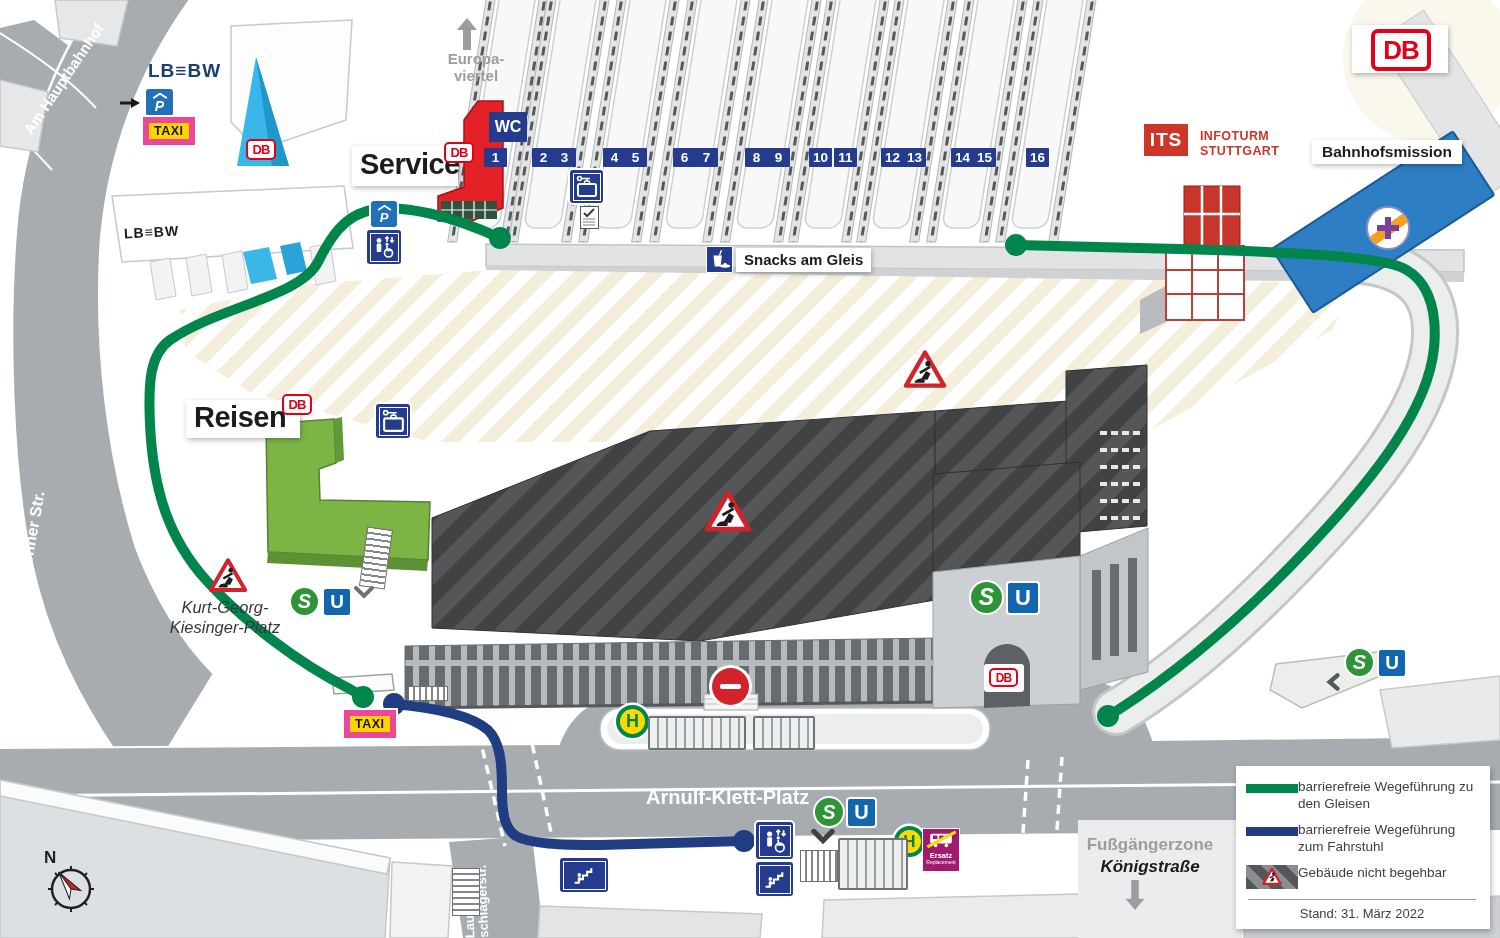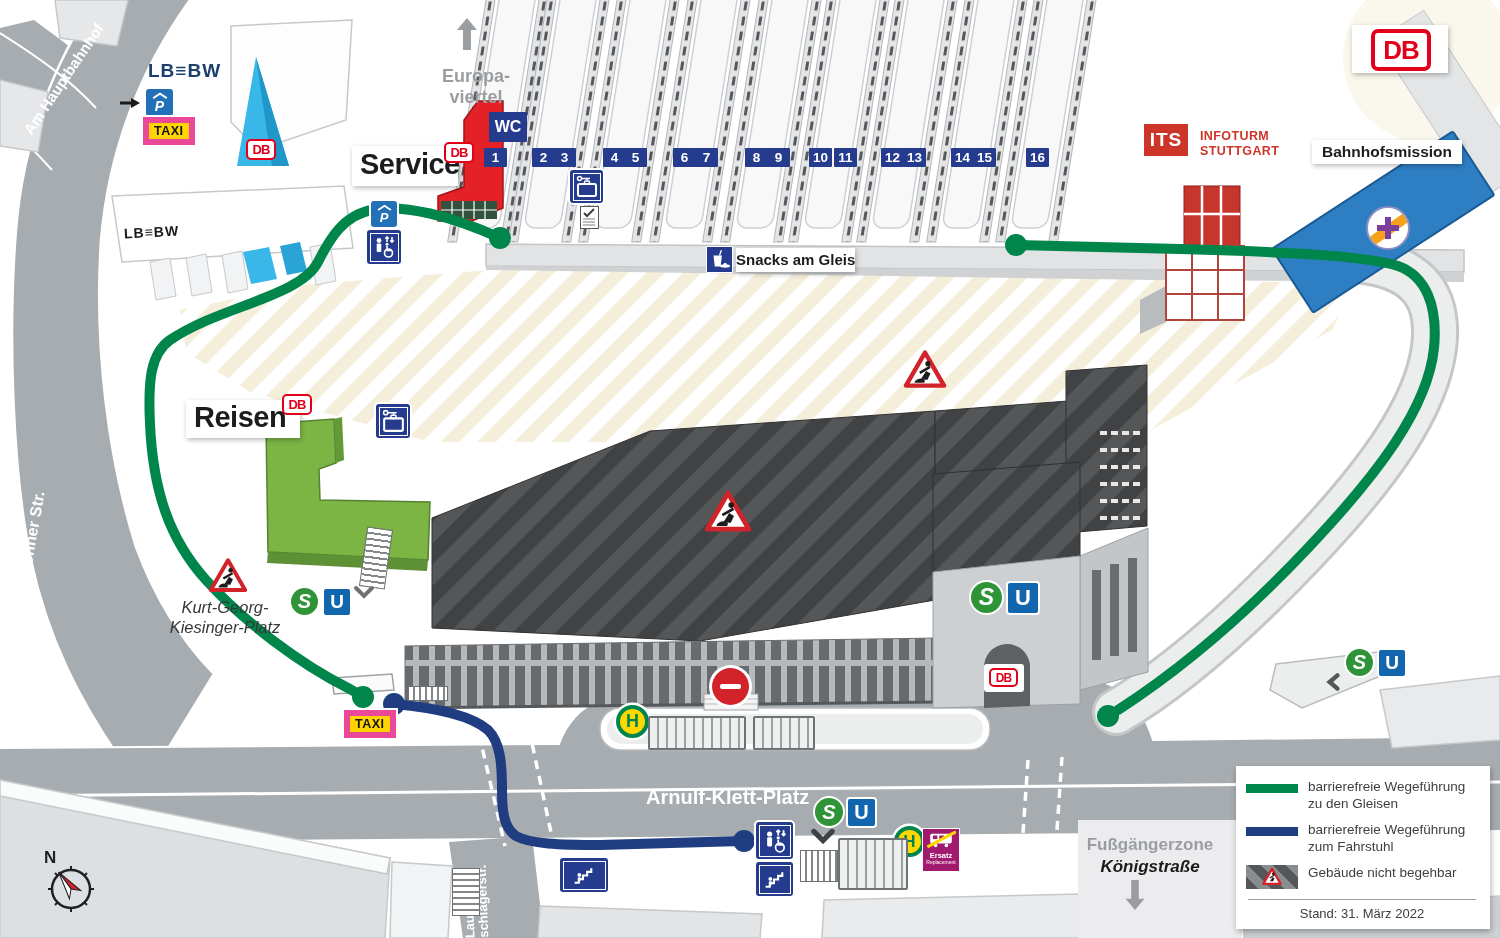--- a/index.html
+++ b/index.html
@@ -32,21 +32,21 @@
   .street{position:absolute;color:#fff;font-weight:700;}
   .gray-label{position:absolute;color:#9b9ea1;font-weight:700;text-align:center;line-height:1.15;}
   .stairs{position:absolute;border:1.5px solid #6f7275;background:repeating-linear-gradient(0deg,#fff 0 4px,#83878a 4px 6px);}
   .stairs.vert{background:repeating-linear-gradient(90deg,#fff 0 4px,#83878a 4px 6px);}
   .shelter{position:absolute;border:2px solid #6f7275;border-radius:2px;background:repeating-linear-gradient(90deg,#eef0f0 0 7px,#9aa0a3 7px 9px);}
   .mission-logo{position:absolute;border-radius:50%;background:#fff;border:2px solid #8c8fc0;overflow:hidden;}
   .mission-logo .band{position:absolute;left:-20%;top:42%;width:140%;height:24%;background:#f5a11c;transform:rotate(-35deg);}
   .mission-logo .cv{position:absolute;left:calc(50% - 3px);top:calc(50% - 11px);width:6px;height:22px;background:#7b3f9d;}
   .mission-logo .ch{position:absolute;left:calc(50% - 11px);top:calc(50% - 3px);width:22px;height:6px;background:#7b3f9d;}
   .legend{position:absolute;left:1236px;top:766px;width:232px;background:#fff;box-shadow:1px 3px 6px rgba(0,0,0,.3);padding:13px 12px 8px 10px;}
-  .lrow{display:flex;gap:10px;margin-bottom:9px;align-items:flex-start;}
+  .lrow{display:flex;margin-bottom:9px;align-items:flex-start;}
   .lsw{flex:0 0 52px;height:9px;margin-top:5px;}
   .lsw.hatch{height:24px;margin-top:0;background:repeating-linear-gradient(45deg,#54565a 0 9px,#8a8d90 9px 18px);display:flex;align-items:center;justify-content:center;}
   .ltext{font-size:13.5px;color:#3c3e40;line-height:1.25;}
   .ldiv{border-top:1.5px solid #9b9ea1;margin:10px 2px 6px 2px;}
   .lstand{text-align:center;font-size:13px;color:#3c3e40;}
   .ersatz{position:absolute;background:#a21a6d;border:1.5px solid #fff;color:#fff;text-align:center;line-height:1;padding:2px 1px;}
   .ersatz .t1{font-size:7.5px;font-weight:700;display:block;}
   .ersatz .t2{font-size:5px;display:block;}
   .its-sq{position:absolute;background:#cd3529;color:#fff;font-weight:800;display:flex;align-items:center;justify-content:center;letter-spacing:1px;}
   .red-label{position:absolute;color:#cd3529;font-weight:800;font-size:12.5px;line-height:1.2;letter-spacing:.4px;}
@@ -249,21 +249,21 @@
 <div class="street" style="left:10px;top:608px;font-size:16px;transform:rotate(-80deg);transform-origin:0 0;white-space:nowrap;">Heilbronner Str.</div>
 <div class="street" style="left:646px;top:786px;font-size:20px;">Arnulf-Klett-Platz</div>
 <div class="vstreet" style="left:462px;top:850px;height:88px;font-size:13px;transform:rotate(178deg);">
   <span>Lauten-</span>
   <span>schlagerstr.</span>
 </div>
 
 <svg class="abs" style="left:454px;top:16px;" width="26" height="36" viewBox="0 0 24 36">
   <path d="M12 2 L22 14 H16 V34 H8 V14 H2 Z" fill="#9b9ea1"></path>
     </svg>
-<div class="gray-label" style="left:427px;top:66px;width:98px;font-size:18px;text-align:center;">
+<div class="gray-label" style="left:427px;top:50px;width:98px;font-size:15px;text-align:center;">
   <div>Europa-</div>
   <div>viertel</div>
 </div>
 
 <div class="gray-label" style="left:1086px;top:835px;width:128px;font-size:17px;">Fußgängerzone</div>
 <div class="abs" style="left:1086px;top:857px;width:128px;font-size:17px;font-style:italic;font-weight:700;color:#1a1a1a;text-align:center;">Königstraße</div>
 <svg class="abs" style="left:1122px;top:878px;" width="26" height="34" viewBox="0 0 24 36">
   <path d="M12 34 L2 22 H8 V2 H16 V22 H22 Z" fill="#9b9ea1"></path>
     </svg>
 
@@ -400,21 +400,21 @@
 <span class="sq-navy" style="left:706px;top:246px;width:27px;height:27px;border:1.5px solid #fff;box-sizing:border-box;">
   <svg width="24" height="24" viewBox="0 0 26 26">
         <g fill="#fff">
           <path d="M6 8 H15 L13.7 20 H7.3 Z"></path>
           <ellipse cx="18.5" cy="19.5" rx="5.5" ry="1.8"></ellipse>
           <circle cx="18.5" cy="17.6" r="1.7"></circle>
         </g>
   <path d="M12.5 8 L14.5 2.5" stroke="#fff" stroke-width="1.5"></path>
       </svg>
     </span>
-<div class="card" style="left:736px;top:248px;padding:3px 0;text-align:center;">
+<div class="card" style="left:736px;top:248px;padding:3px 8px;text-align:center;">
   <span style="font-size:15px;font-weight:800;color:#1b1c1e;white-space:nowrap;">Snacks am Gleis</span></div>
 
 <div class="its-sq" style="left:1144px;top:124px;width:44px;height:32px;font-size:19px;">
   <i style="font-style:normal;">ITS</i>
     </div>
 <div class="red-label" style="left:1200px;top:129px;">
   <div>INFOTURM</div>
   <div>STUTTGART</div>
     </div>
 

